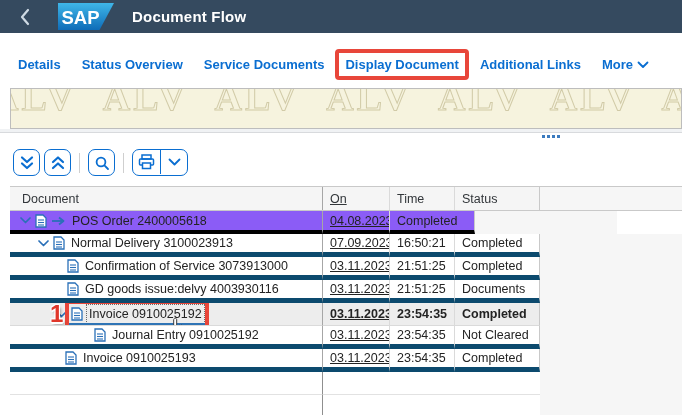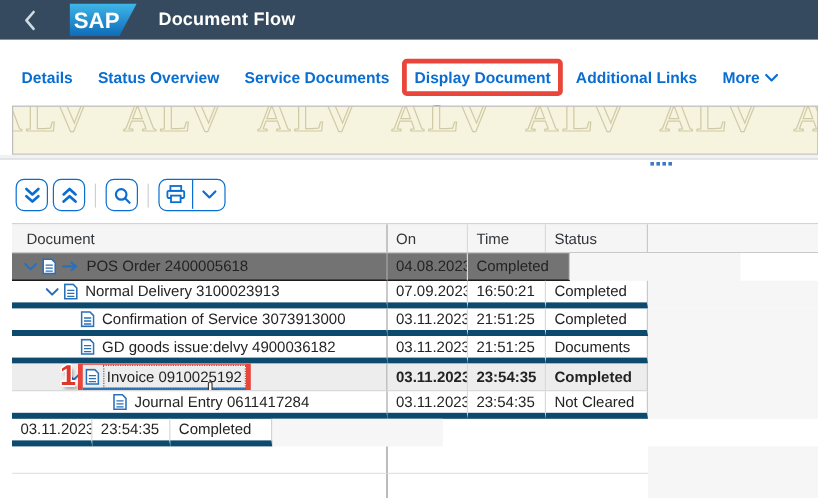--- a/index.html
+++ b/index.html
@@ -48,25 +48,25 @@
   .split-btn .half { width:27px; height:24px; display:flex; align-items:center; justify-content:center; cursor:pointer; }
   .split-btn .half + .half { border-left:1.5px solid #0a6ed1; }
 
   
   .dtable { position:absolute; left:10px; top:186px; width:672px; border-top:1px solid #c9c9c9; font-size:12.5px; color:#232323; }
   .thead { display:flex; height:24px; background:#f5f5f5; border-bottom:1px solid #c9c9c9; color:#32363a; }
   .trow { display:flex; height:23px; background:#fff; }
   .cell { display:flex; align-items:center; overflow:hidden; white-space:nowrap; border-bottom:5px solid #0c4a6e;}
   .thead .cell { border-bottom:none; }
   .c-doc { width:313px; border-right:1px solid #a6a6a6; padding-left:12px;text-align:center; }
-  .c-on { width:67px; padding-left:7px; border-right:1px solid #dadada; }
+  .c-on { width:67px; padding-left:7px; border-right:1px solid #dadada;text-decoration:underline; }
   .c-time { width:65px; padding-left:7px; border-right:1px solid #dadada; }
   .c-status { width:85px; padding-left:7px; border-right:1px solid #c9c9c9;text-align:right; }
   .c-fill { width:142px; background:#f6f6f6; border-bottom:none; }
-  .row-hl .cell { background:#737373; border-bottom:1px solid #000000; }
+  .row-hl .cell { background:#8b5cf6; border-bottom:4px solid #000000; }
   .row-hl .c-fill { background:#f6f6f6; border-bottom:none; }
   .row-sel .cell { background:#ededed; font-weight:bold; border-bottom:1px solid #dadada; }
   .row-sel .c-fill { background:#f6f6f6; border-bottom:none; }
   .tree-ico { flex:0 0 auto; margin-right:4px; }
   .lbl { margin-left:2px; }
   .empty-row { display:flex; height:23px; }
   .empty-row .e-doc { width:313px; border-right:1px solid #8f8f8f; border-bottom:1px solid #e2e2e2;}
   .empty-row .e-mid { width:217px; border-bottom:1px solid #e2e2e2; }
   .empty-row .e-fill { width:142px; background:#f6f6f6; }
   .empty-row.last .e-doc, .empty-row.last .e-mid { border-bottom:none; }
@@ -262,21 +262,21 @@
   </div>
 
   <div class="trow">
     <div class="cell c-doc" style="padding-left:57px">
       <svg class="tree-ico" width="12" height="14" viewBox="0 0 12 14">
           <path d="M1 1 h7 l3 3 v9 h-10 z" fill="#fff" stroke="#2a70b8" stroke-width="1.3"></path>
           <line x1="3" y1="6" x2="9" y2="6" stroke="#2a70b8" stroke-width="1.1"></line>
           <line x1="3" y1="8.5" x2="9" y2="8.5" stroke="#2a70b8" stroke-width="1.1"></line>
           <line x1="3" y1="11" x2="9" y2="11" stroke="#2a70b8" stroke-width="1.1"></line>
         </svg>
-      <span class="lbl">GD goods issue:delvy 4900036182</span>
+      <span class="lbl">GD goods issue:delvy 4003930116</span>
     </div>
     <div class="cell c-on">03.11.2023</div>
     <div class="cell c-time">21:51:25</div>
     <div class="cell c-status">Documents</div>
     <div class="cell c-fill"></div>
   </div>
 
   <div class="trow row-sel">
     <div class="cell c-doc" style="padding-left:46px">
       <svg class="tree-ico" width="11" height="7" viewBox="0 0 11 7">
@@ -303,29 +303,38 @@
   </div>
 
   <div class="trow">
     <div class="cell c-doc" style="padding-left:84px">
       <svg class="tree-ico" width="12" height="14" viewBox="0 0 12 14">
           <path d="M1 1 h7 l3 3 v9 h-10 z" fill="#fff" stroke="#2a70b8" stroke-width="1.3"></path>
           <line x1="3" y1="6" x2="9" y2="6" stroke="#2a70b8" stroke-width="1.1"></line>
           <line x1="3" y1="8.5" x2="9" y2="8.5" stroke="#2a70b8" stroke-width="1.1"></line>
           <line x1="3" y1="11" x2="9" y2="11" stroke="#2a70b8" stroke-width="1.1"></line>
         </svg>
-      <span class="lbl">Journal Entry 0611417284</span>
+      <span class="lbl">Journal Entry 0910025192</span>
     </div>
     <div class="cell c-on">03.11.2023</div>
     <div class="cell c-time">23:54:35</div>
     <div class="cell c-status">Not Cleared</div>
     <div class="cell c-fill"></div>
   </div>
 
   <div class="trow">
+    <div class="cell c-doc" style="padding-left:55px">
+      <svg class="tree-ico" width="12" height="14" viewBox="0 0 12 14">
+          <path d="M1 1 h7 l3 3 v9 h-10 z" fill="#fff" stroke="#2a70b8" stroke-width="1.3"></path>
+          <line x1="3" y1="6" x2="9" y2="6" stroke="#2a70b8" stroke-width="1.1"></line>
+          <line x1="3" y1="8.5" x2="9" y2="8.5" stroke="#2a70b8" stroke-width="1.1"></line>
+          <line x1="3" y1="11" x2="9" y2="11" stroke="#2a70b8" stroke-width="1.1"></line>
+        </svg>
+      <span class="lbl">Invoice 0910025193</span>
+    </div>
     <div class="cell c-on">03.11.2023</div>
     <div class="cell c-time">23:54:35</div>
     <div class="cell c-status">Completed</div>
     <div class="cell c-fill"></div>
   </div>
 
   <div class="empty-row">
       <div class="e-doc"></div>
       <div class="e-mid"></div>
       <div class="e-fill"></div>

